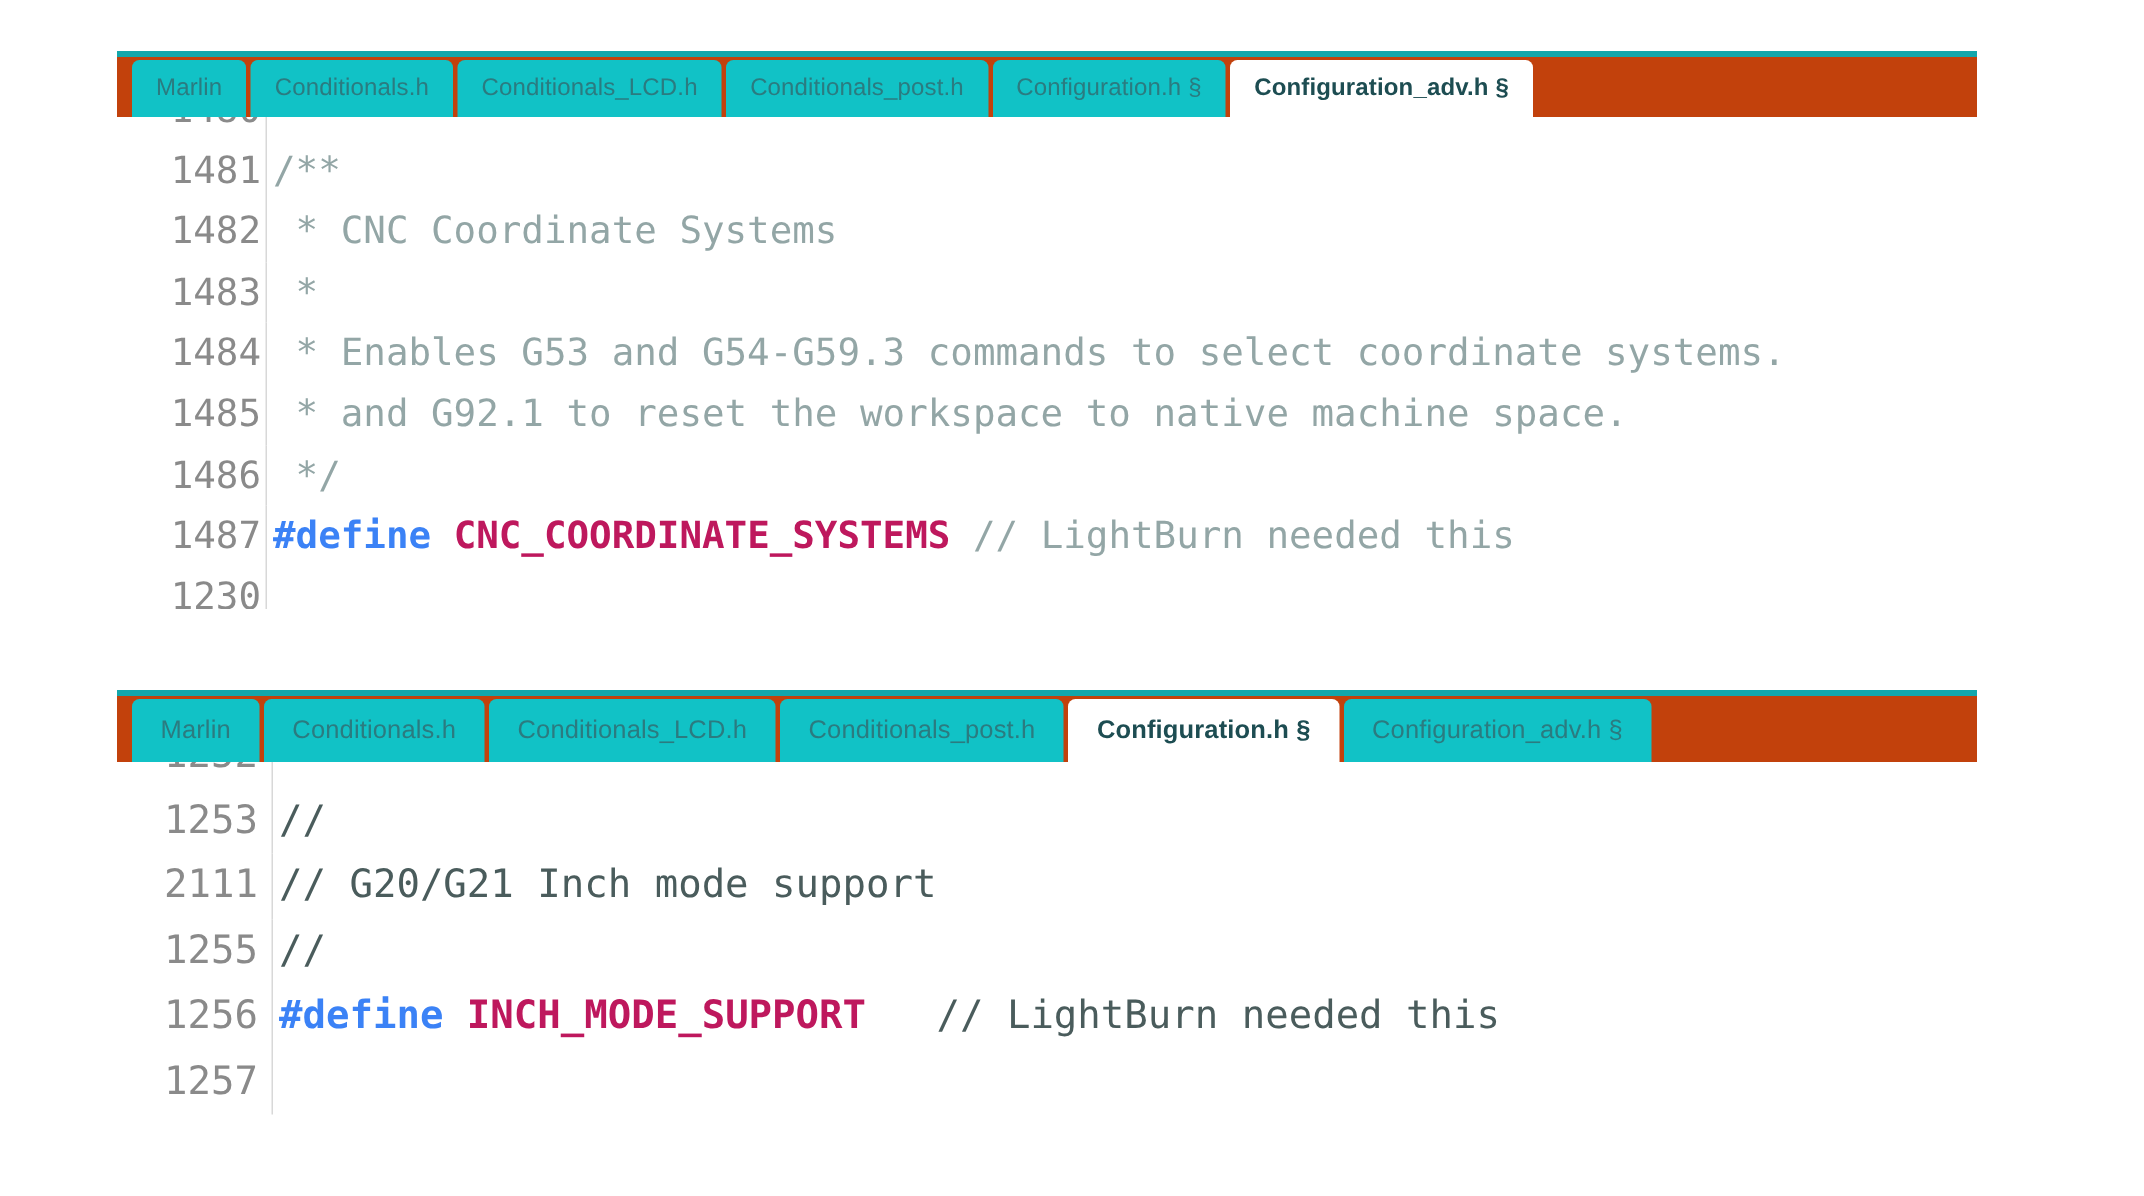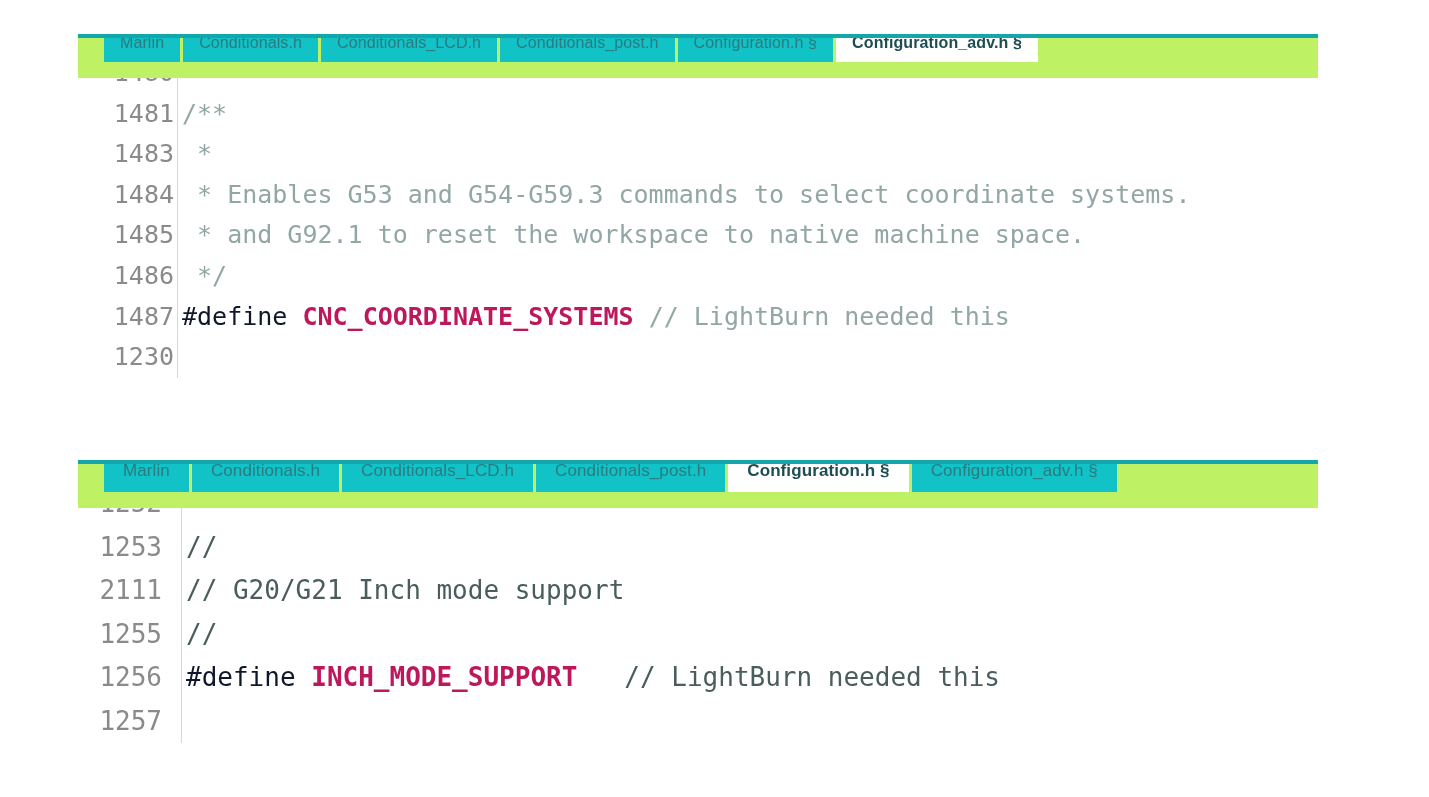--- a/index.html
+++ b/index.html
@@ -31,25 +31,25 @@
   }
   #panel-2 {
     left: 78px;
     top: 460px;
     width: 1240px;
     height: 305px;
   }
 
   
   .tabbar {
-    background: #bef264;
+    background: #c2410c;
     height: 44px;
     display: flex;
     align-items: flex-end;
-    padding: 16px;
+    padding: 0;
     box-sizing: border-box;
     position: relative;
     overflow: hidden;
     white-space: nowrap;
   }
   .tabbar::before {
     content: "";
     position: absolute;
     left: 0; right: 0; top: 0;
     height: 4px;
@@ -117,52 +117,53 @@
   }
   .gutter {
     flex: 0 0 auto;
     text-align: right;
     color: #8a8a8a;
     user-select: none;
     border-right: 1px solid #d8d8d8;
     box-sizing: border-box;
   }
   #panel-1 .gutter { width: 100px; padding-right: 3px; text-align: right; }
-  #panel-2 .gutter { width: 104px; padding-right: 19px; }
+  #panel-2 .gutter { width: 104px; padding-right: 9px; }
 
   .code-text {
     flex: 1 1 auto;
     padding-left: 4px;
     white-space: pre;
     overflow: hidden;
   }
 
   
   .tok-comment   { color: #93a6a6; }
   .tok-comment-d { color: #4a5c5c; }
-  .tok-directive { color: #0f172a; }
+  .tok-directive { color: #3b82f6; font-weight: bold; }
   .tok-macro     { color: #be185d; font-weight: bold; }
   .tok-plain     { color: #171717; }
 </style>
 </head>
 <body>
 
 <div class="panel" id="panel-1">
   <div class="tabbar">
       <div class="tab first">Marlin</div>
       <div class="tab">Conditionals.h</div>
       <div class="tab">Conditionals_LCD.h</div>
       <div class="tab">Conditionals_post.h</div>
       <div class="tab">Configuration.h §</div>
       <div class="tab active">Configuration_adv.h §</div>
     </div>
   <div class="code-body">
     <div class="code-scroll">
         <div class="code-line"><div class="gutter">1480</div><div class="code-text"></div></div>
         <div class="code-line"><div class="gutter">1481</div><div class="code-text"><span class="tok-comment">/**</span></div></div>
+        <div class="code-line"><div class="gutter">1482</div><div class="code-text"><span class="tok-comment"> * CNC Coordinate Systems</span></div></div>
         <div class="code-line"><div class="gutter">1483</div><div class="code-text"><span class="tok-comment"> *</span></div></div>
         <div class="code-line"><div class="gutter">1484</div><div class="code-text"><span class="tok-comment"> * Enables G53 and G54-G59.3 commands to select coordinate systems.</span></div></div>
         <div class="code-line"><div class="gutter">1485</div><div class="code-text"><span class="tok-comment"> * and G92.1 to reset the workspace to native machine space.</span></div></div>
         <div class="code-line"><div class="gutter">1486</div><div class="code-text"><span class="tok-comment"> */</span></div></div>
         <div class="code-line"><div class="gutter">1487</div><div class="code-text"><span class="tok-directive">#define</span><span class="tok-plain"> </span><span class="tok-macro">CNC_COORDINATE_SYSTEMS</span><span class="tok-plain"> </span><span class="tok-comment">// LightBurn needed this</span></div></div>
         <div class="code-line"><div class="gutter">1230</div><div class="code-text"></div></div>
       </div>
   </div>
 </div>
 

